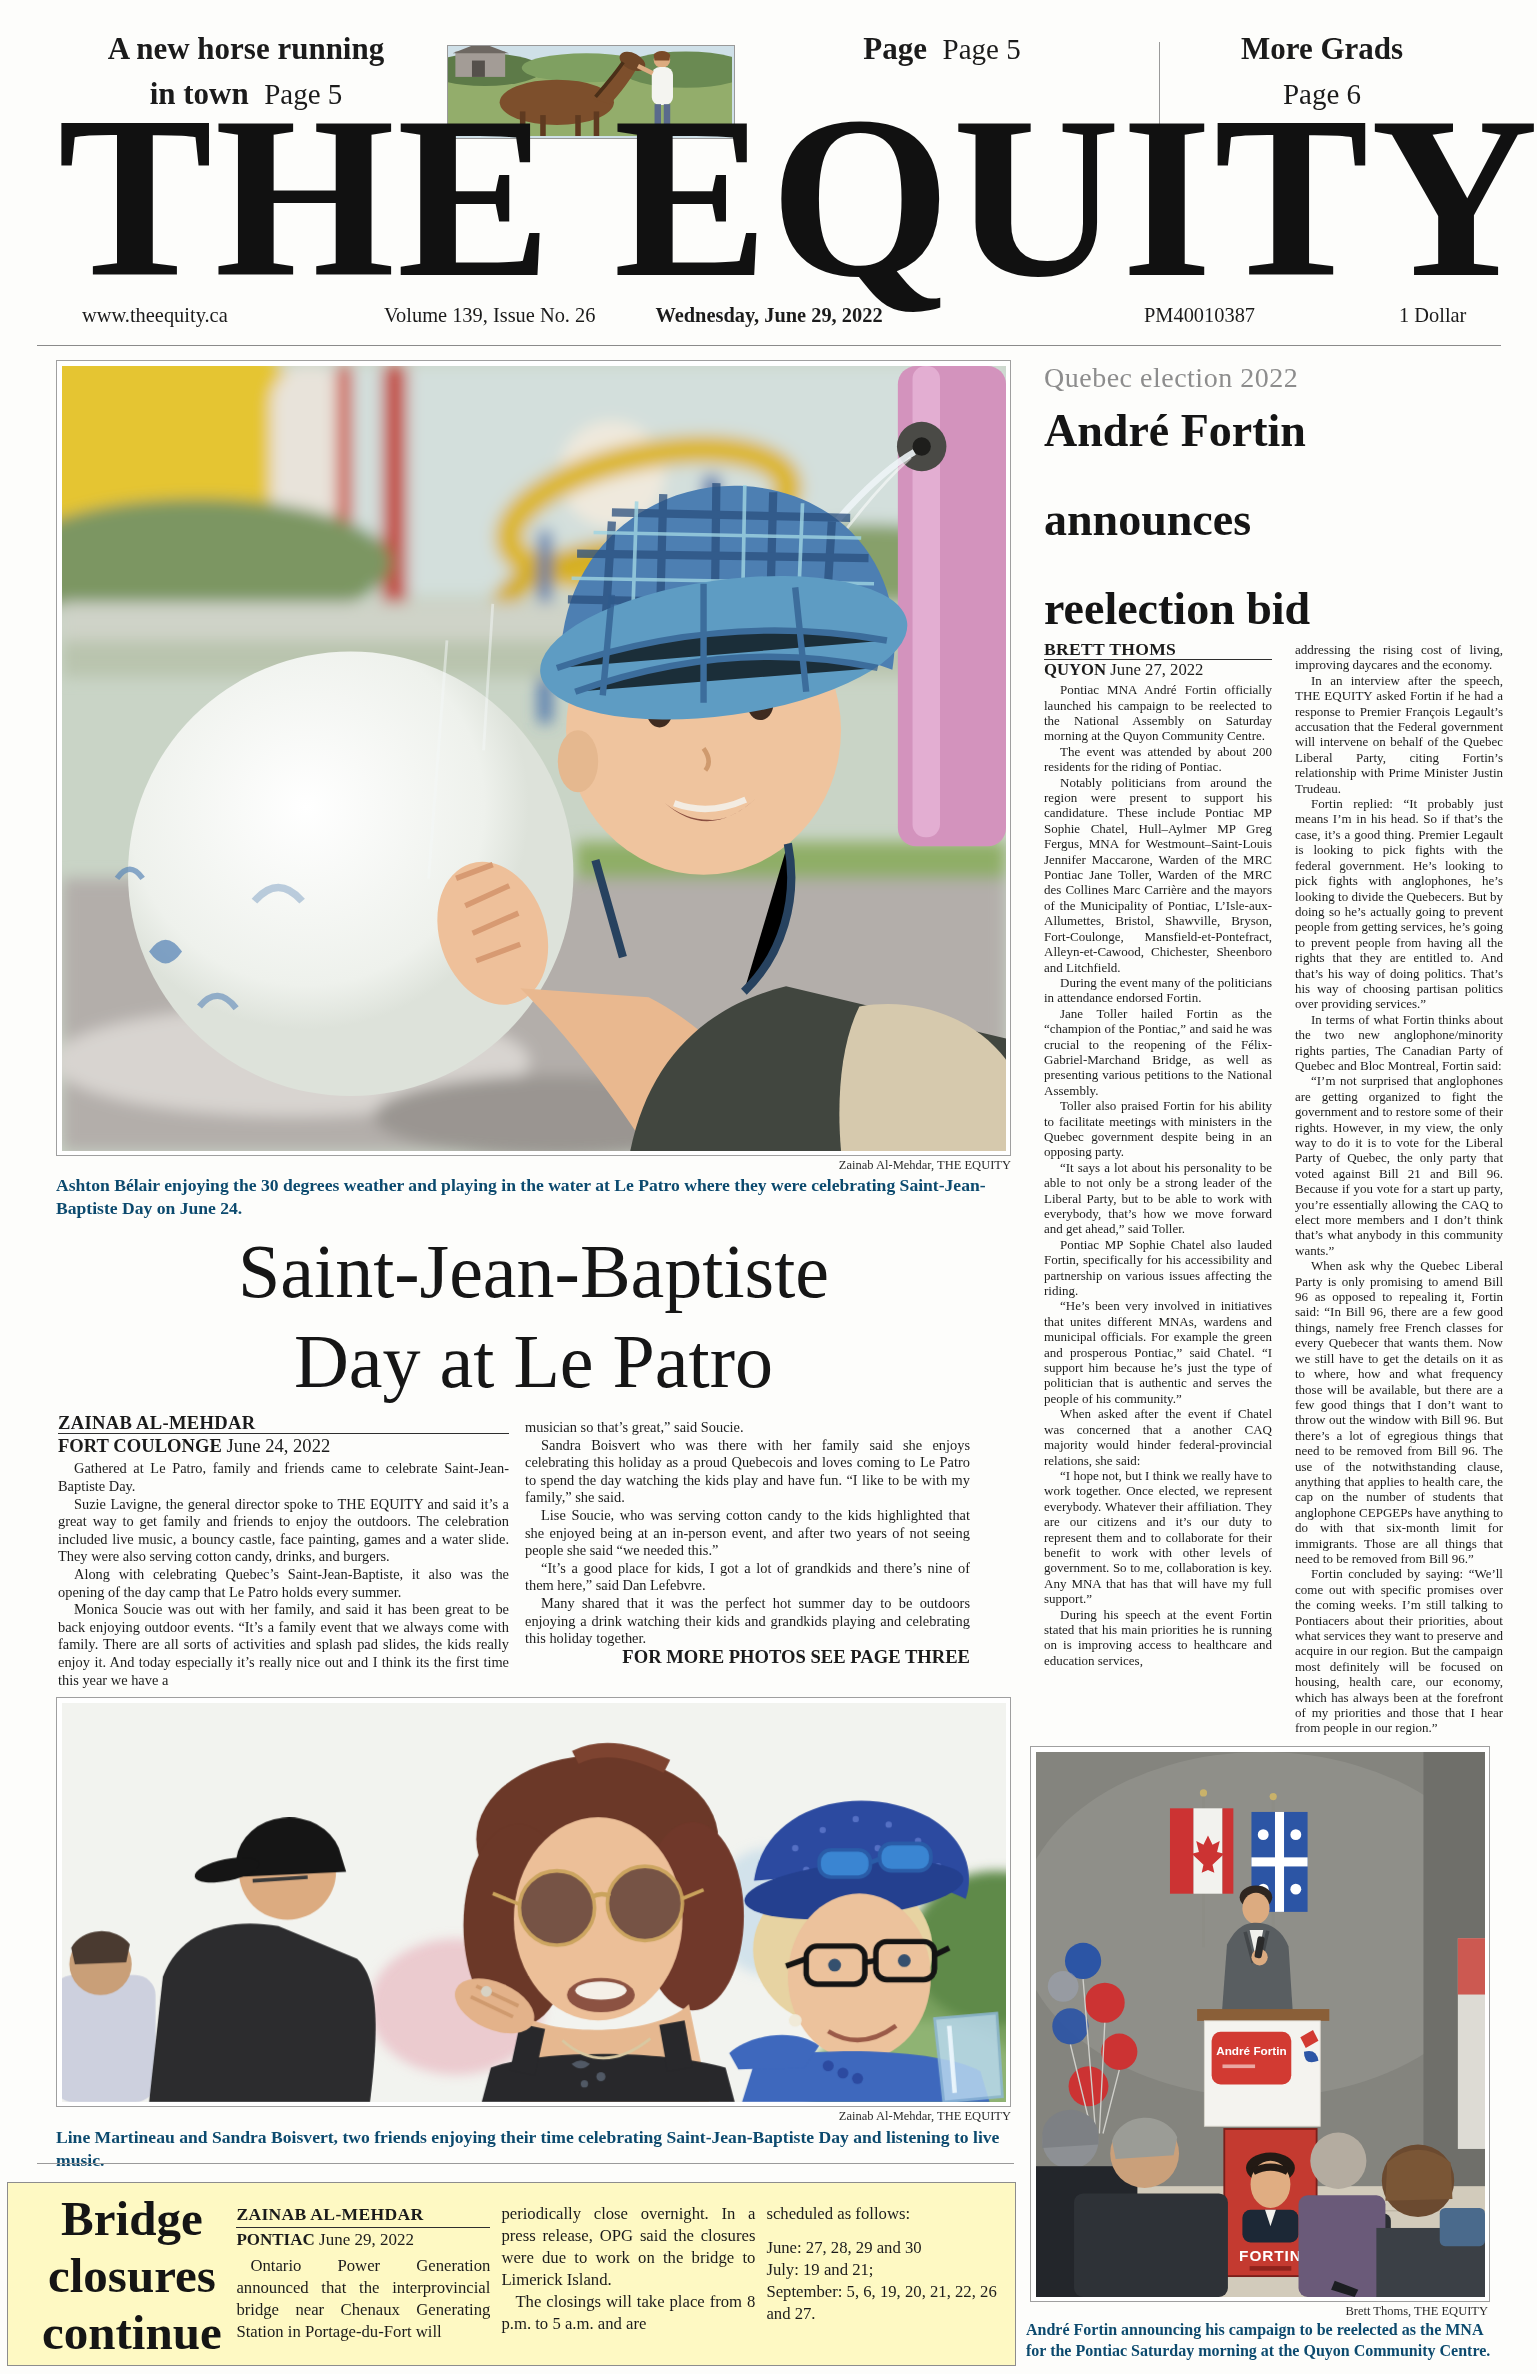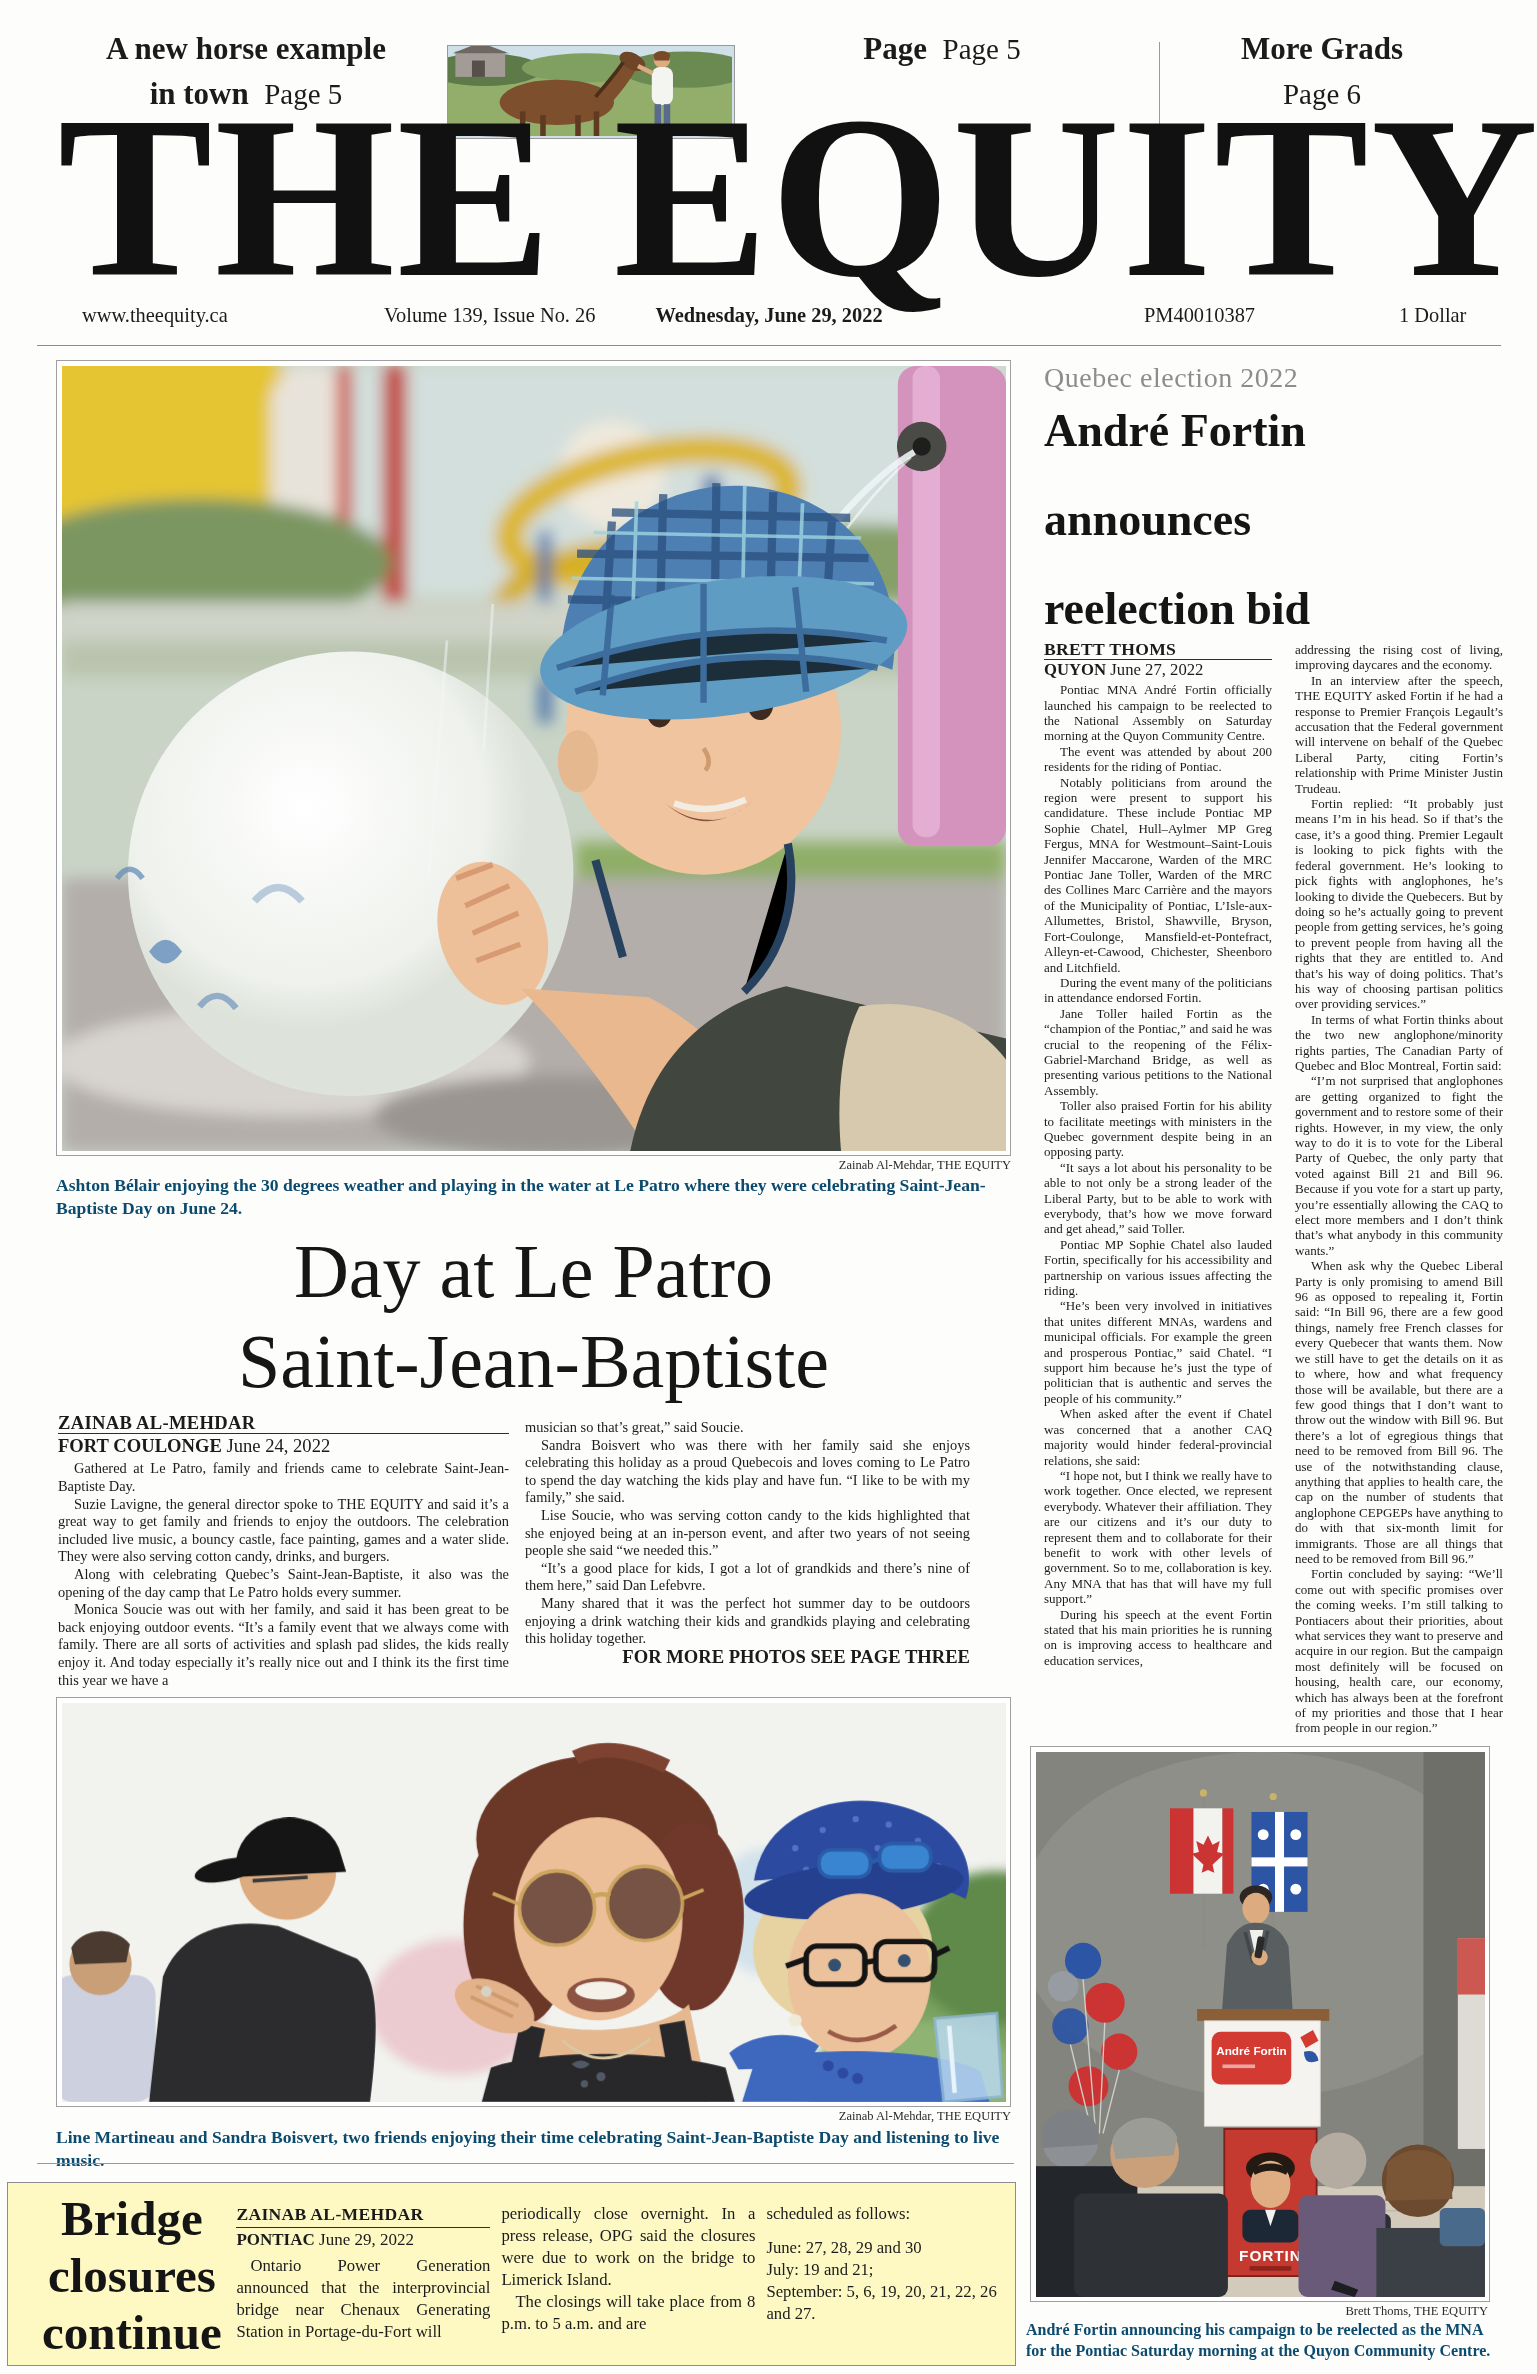--- a/index.html
+++ b/index.html
@@ -77,21 +77,21 @@
   .b-col p.cont{text-indent:0;}
   .b-colA .bodytext{margin-top:3.7px;}
   .b-colC .sched{margin-top:12px;}
 </style>
 </head>
 <body>
 
 <div class="page">
 
   <div class="teaser t1">
-    <div><span>A new horse example</span></div>
+    <div><span>A new horse running</span></div>
     <div><span>in town</span>&nbsp;&nbsp;<span class="pg">Page 5</span></div>
   </div>
 
   <div class="skyphoto">
     <svg width="284" height="90" viewBox="0 0 308 99" preserveAspectRatio="none">
       <rect width="308" height="99" fill="#cfe0e8"></rect>
       <rect y="28" width="308" height="71" fill="#93ad6b"></rect>
       <ellipse cx="40" cy="26" rx="62" ry="18" fill="#5d7a48"></ellipse>
       <ellipse cx="150" cy="24" rx="70" ry="16" fill="#7fa061"></ellipse>
       <ellipse cx="258" cy="26" rx="70" ry="20" fill="#6a8a52"></ellipse>
@@ -218,22 +218,22 @@
       </g>
       <path d="M582,540 L 612,646" stroke="#27425f" stroke-width="9"></path>
       <path d="M792,522 C 804,582 786,644 744,684" stroke="#27425f" stroke-width="9"></path>
       <path d="M420,300 L400,560 M470,260 L460,420" stroke="#f4f8f8" stroke-width="3" opacity="0.5"></path>
     </svg>
   </figure>
   <div class="credit cr1">Zainab Al-Mehdar, THE EQUITY</div>
   <div class="cap cap1">Ashton Bélair enjoying the 30 degrees weather and playing in the water at Le Patro where they were celebrating Saint-Jean-Baptiste Day on June 24.</div>
 
   <h1 class="mainhead" style="margin:0;font-weight:normal;">
+    <div>Saint-Jean-Baptiste</div>
     <div>Day at Le Patro</div>
-    <div>Saint-Jean-Baptiste</div>
   </h1>
 
   <div class="bodycol m-col m-col1">
     <div class="byline">ZAINAB AL-MEHDAR</div>
     <div class="dline"><span class="place">FORT COULONGE</span> <span>June 24, 2022</span></div>
     <div class="bodytext">
       <p>Gathered at Le Patro, family and friends came to celebrate Saint-Jean-Baptiste Day.</p>
       <p>Suzie Lavigne, the general director spoke to THE EQUITY and said it’s a great way to get family and friends to enjoy the outdoors. The celebration included live music, a bouncy castle, face painting, games and a water slide. They were also serving cotton candy, drinks, and burgers.</p>
       <p>Along with celebrating Quebec’s Saint-Jean-Baptiste, it also was the opening of the day camp that Le Patro holds every summer.</p>
       <p>Monica Soucie was out with her family, and said it has been great to be back enjoying outdoor events. “It’s a family event that we always come with family. There are all sorts of activities and splash pad slides, the kids really enjoy it. And today especially it’s really nice out and I think its the first time this year we have a</p>

